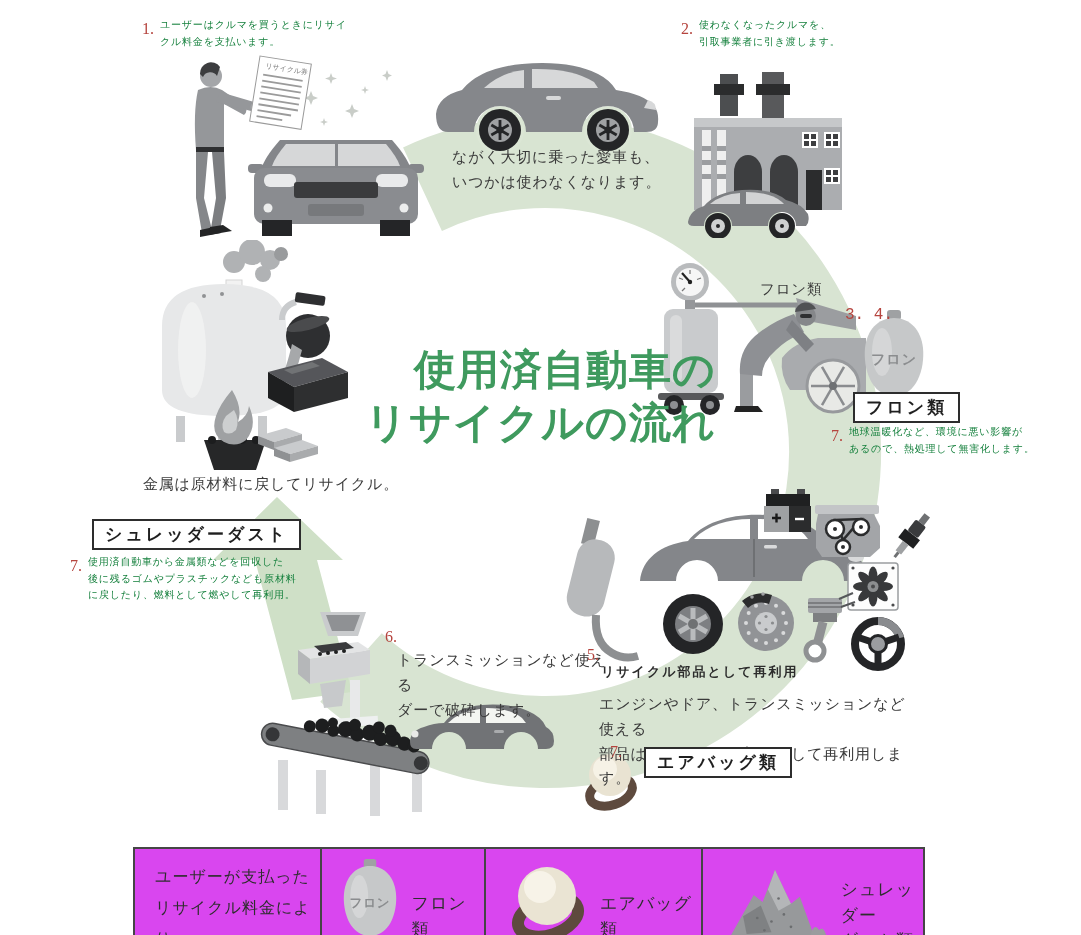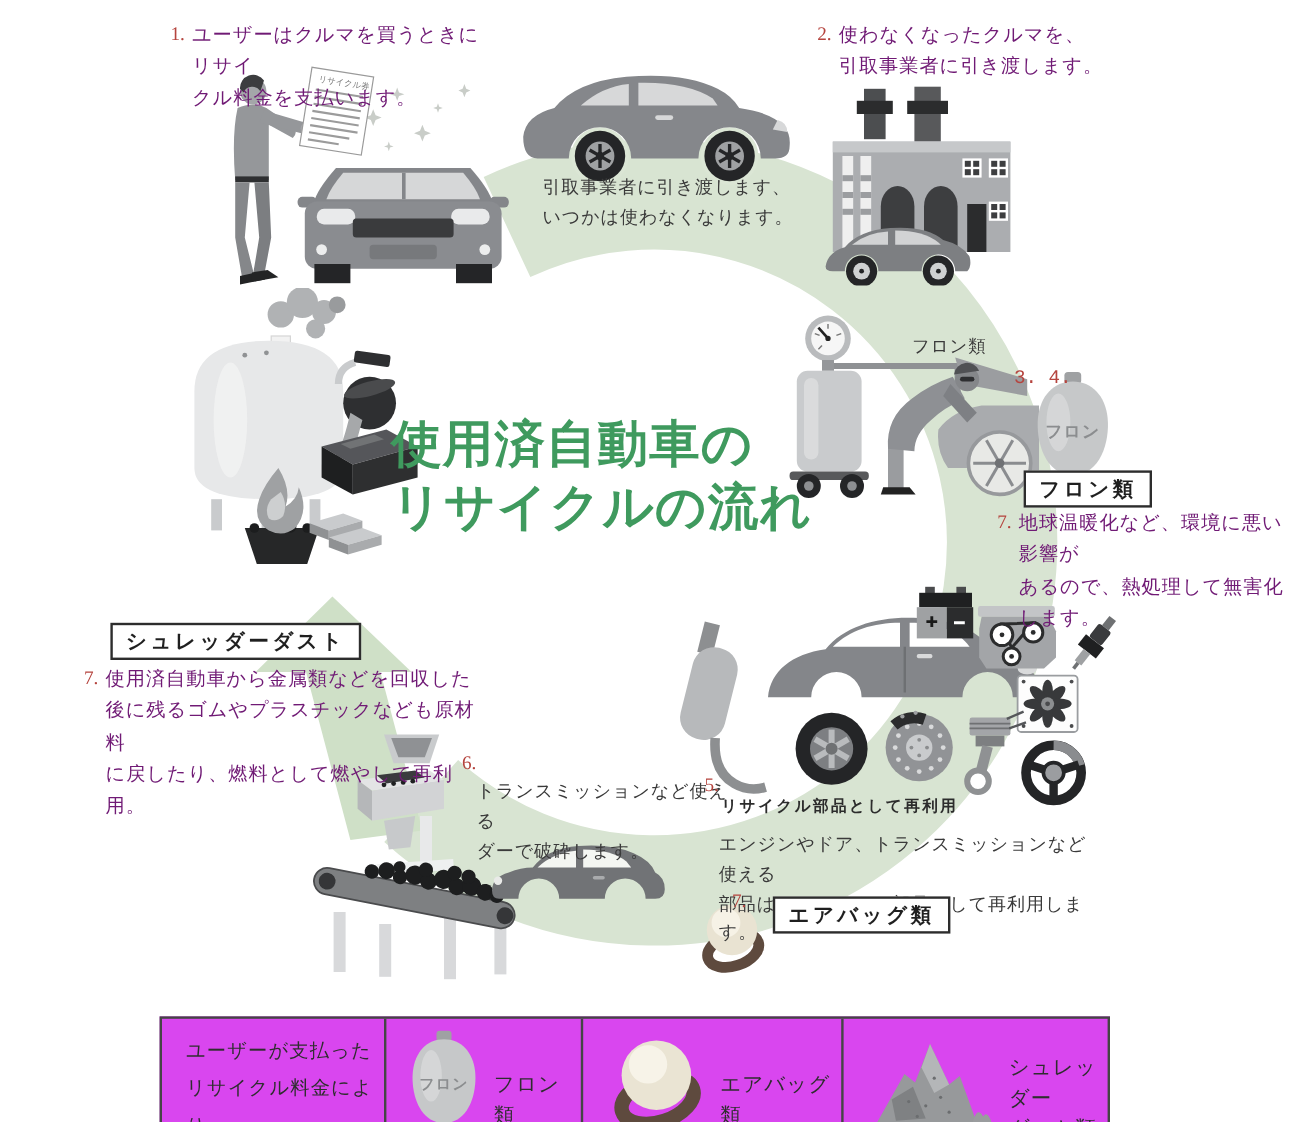--- a/index.html
+++ b/index.html
@@ -4,25 +4,25 @@
 <style>
   html,body{margin:0;padding:0;background:#fff;}
   body{font-family:"Liberation Sans","DejaVu Sans",sans-serif;color:#3a3a3a;}
   #canvas{position:relative;width:1081px;height:935px;background:#fff;overflow:hidden;}
   .abs{position:absolute;}
   svg.abs{display:block;}
   .ring{z-index:1;}
   .illo{z-index:2;}
   .step{position:absolute;display:flex;gap:6px;z-index:10;}
   .num{color:#b5443e;font-size:16px;font-family:"Liberation Serif","DejaVu Serif",serif;line-height:1.5;flex:0 0 auto;}
-  .txt{font-size:16px;line-height:1.65;letter-spacing:0.8px;color:#701a75;white-space:pre-line;}
+  .txt{font-size:10px;line-height:1.65;letter-spacing:0.8px;color:#15803d;white-space:pre-line;}
   .note{position:absolute;font-size:15px;line-height:1.65;letter-spacing:0.8px;color:#3a3a3a;white-space:pre-line;z-index:10;}
   .numonly{position:absolute;z-index:10;color:#b5443e;font-size:16px;font-family:"Liberation Serif","DejaVu Serif",serif;}
   .boxlabel{position:absolute;z-index:10;border:2px solid #2d2d2d;background:#fff;padding:2px 11px;font-size:17px;font-weight:bold;letter-spacing:3px;color:#1f1f1f;white-space:nowrap;}
-  .title{position:absolute;left:326px;top:344px;width:390px;z-index:10;text-align:left;
+  .title{position:absolute;left:326px;top:344px;width:390px;z-index:10;text-align:right;
          font-size:42px;font-weight:bold;letter-spacing:1px;line-height:1.25;color:#3f9a5e;white-space:pre-line;}
   .s5heading{position:absolute;z-index:10;font-size:13px;font-weight:bold;letter-spacing:2px;color:#2c2c2c;}
   
   .table{position:absolute;left:133px;top:847px;width:792px;height:108px;border:2px solid #454545;
          display:flex;z-index:12;background:#d946ef;box-sizing:border-box;}
   .cell{position:relative;height:100%;box-sizing:border-box;}
   .cell + .cell{border-left:2px solid #454545;}
   .c1{width:185px;}
   .c2{width:165px;}
   .c3{width:217px;}
@@ -454,38 +454,39 @@
     <div class="txt">ユーザーはクルマを買うときにリサイ
 クル料金を支払います。</div>
   </div>
 
   <div class="step" style="left:681px;top:17px;width:250px;">
     <span class="num">2.</span>
     <div class="txt">使わなくなったクルマを、
 引取事業者に引き渡します。</div>
   </div>
 
-  <div class="note" style="left:452px;top:145px;">引取事業者に引き渡します、
+  <div class="note" style="left:452px;top:145px;">ながく大切に乗った愛車も、
 いつかは使わなくなります。</div>
 
   <div class="title">使用済自動車の
 リサイクルの流れ</div>
 
   <div class="note" style="left:760px;top:278px;font-size:14.5px;">フロン類</div>
 
   <div class="numonly" style="left:845px;top:306px;font-family:Liberation Mono, monospace;">3. 4.</div>
 
   <div class="boxlabel" style="left:853px;top:392px;">フロン類</div>
 
   <div class="step" style="left:831px;top:424px;width:250px;">
     <span class="num">7.</span>
     <div class="txt">地球温暖化など、環境に悪い影響が
 あるので、熱処理して無害化します。</div>
   </div>
 
+  <div class="note" style="left:143px;top:472px;">金属は原材料に戻してリサイクル。</div>
 
   <div class="boxlabel" style="left:92px;top:519px;">シュレッダーダスト</div>
 
   <div class="step" style="left:70px;top:554px;width:330px;">
     <span class="num">7.</span>
     <div class="txt">使用済自動車から金属類などを回収した
 後に残るゴムやプラスチックなども原材料
 に戻したり、燃料として燃やして再利用。</div>
   </div>
 

